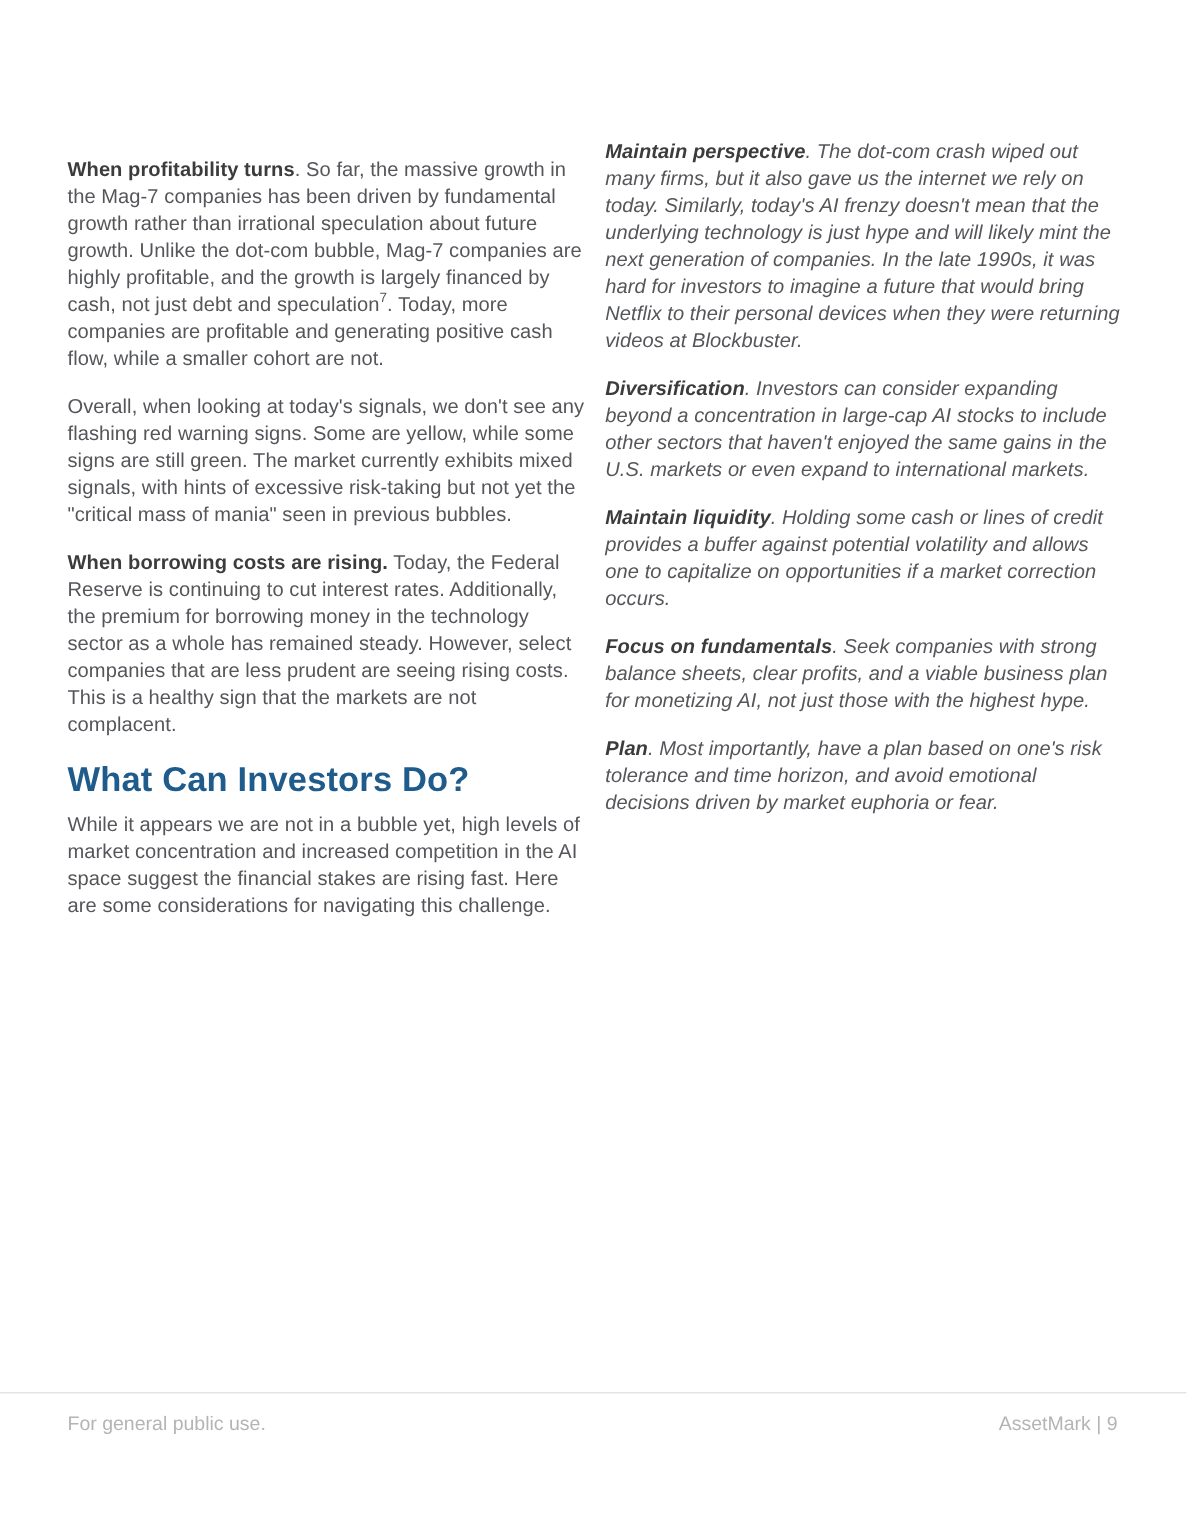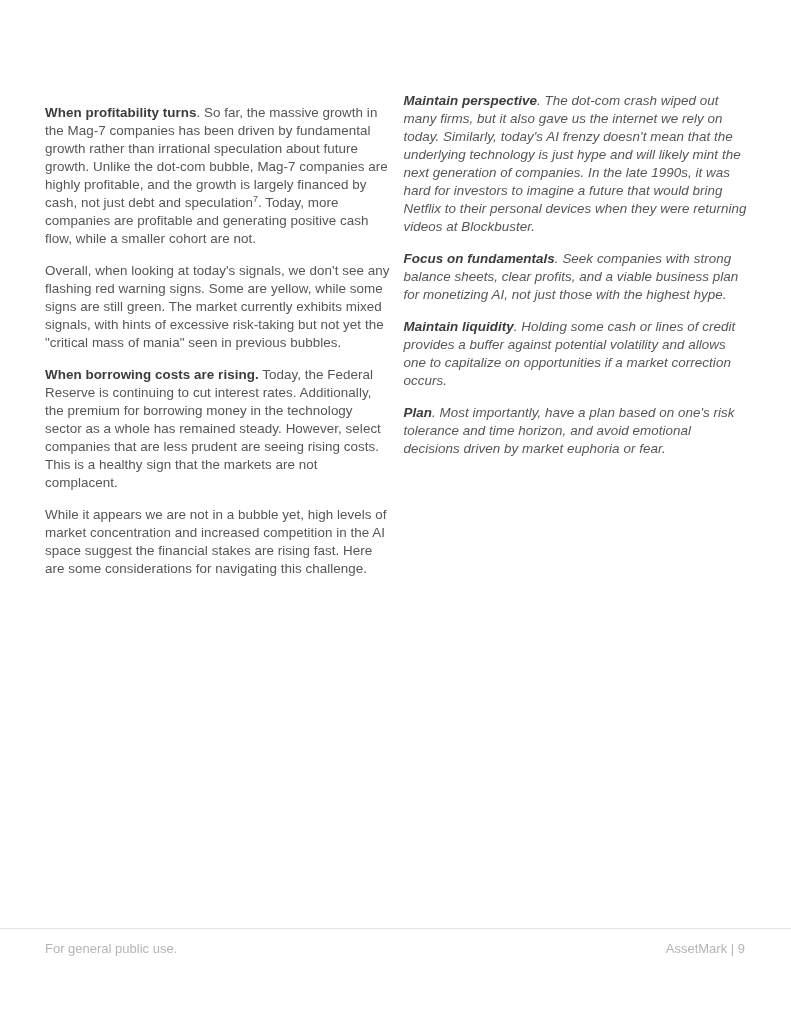--- a/index.html
+++ b/index.html
@@ -76,33 +76,35 @@
   <div class="columns">
 
     <div class="col col-left">
 
       <p class="para"><span class="lead">When profitability turns</span><span>. So far, the massive growth in the Mag-7 companies has been driven by fundamental growth rather than irrational speculation about future growth. Unlike the dot-com bubble, Mag-7 companies are highly profitable, and the growth is largely financed by cash, not just debt and speculation</span><sup class="footnote">7</sup><span>. Today, more companies are profitable and generating positive cash flow, while a smaller cohort are not.</span></p>
 
       <p class="para"><span>Overall, when looking at today's signals, we don't see any flashing red warning signs. Some are yellow, while some signs are still green. The market currently exhibits mixed signals, with hints of excessive risk-taking but not yet the "critical mass of mania" seen in previous bubbles.</span></p>
 
       <p class="para"><span class="lead">When borrowing costs are rising.</span><span> Today, the Federal Reserve is continuing to cut interest rates. Additionally, the premium for borrowing money in the technology sector as a whole has remained steady. However, select companies that are less prudent are seeing rising costs. This is a healthy sign that the markets are not complacent.</span></p>
 
+      <h1 class="section-heading">What Can Investors Do?</h1>
 
       <p class="para"><span>While it appears we are not in a bubble yet, high levels of market concentration and increased competition in the AI space suggest the financial stakes are rising fast. Here are some considerations for navigating this challenge.</span></p>
 
     </div>
 
     <div class="col col-right">
 
       <p class="para"><span class="lead">Maintain perspective</span><span>. The dot-com crash wiped out many firms, but it also gave us the internet we rely on today. Similarly, today's AI frenzy doesn't mean that the underlying technology is just hype and will likely mint the next generation of companies. In the late 1990s, it was hard for investors to imagine a future that would bring Netflix to their personal devices when they were returning videos at Blockbuster.</span></p>
 
+      <p class="para"><span class="lead">Diversification</span><span>. Investors can consider expanding beyond a concentration in large-cap AI stocks to include other sectors that haven't enjoyed the same gains in the U.S. markets or even expand to international markets.</span></p>
+
+      <p class="para"><span class="lead">Maintain liquidity</span><span>. Holding some cash or lines of credit provides a buffer against potential volatility and allows one to capitalize on opportunities if a market correction occurs.</span></p>
 
       <p class="para"><span class="lead">Focus on fundamentals</span><span>. Seek companies with strong balance sheets, clear profits, and a viable business plan for monetizing AI, not just those with the highest hype.</span></p>
-
-      <p class="para"><span class="lead">Maintain liquidity</span><span>. Holding some cash or lines of credit provides a buffer against potential volatility and allows one to capitalize on opportunities if a market correction occurs.</span></p>
 
       <p class="para"><span class="lead">Plan</span><span>. Most importantly, have a plan based on one's risk tolerance and time horizon, and avoid emotional decisions driven by market euphoria or fear.</span></p>
 
     </div>
 
   </div>
 
   <div class="footer-rule"></div>
 
   <span class="footer-text footer-left">For general public use.</span>

